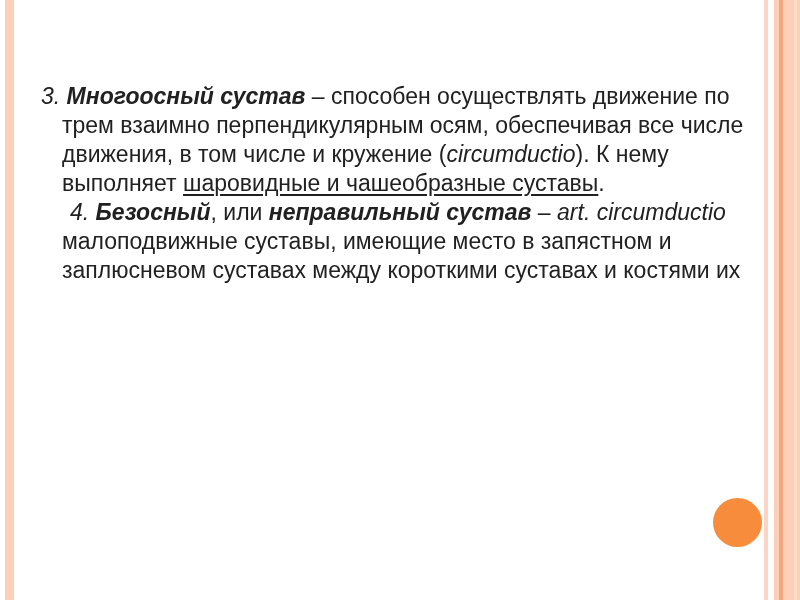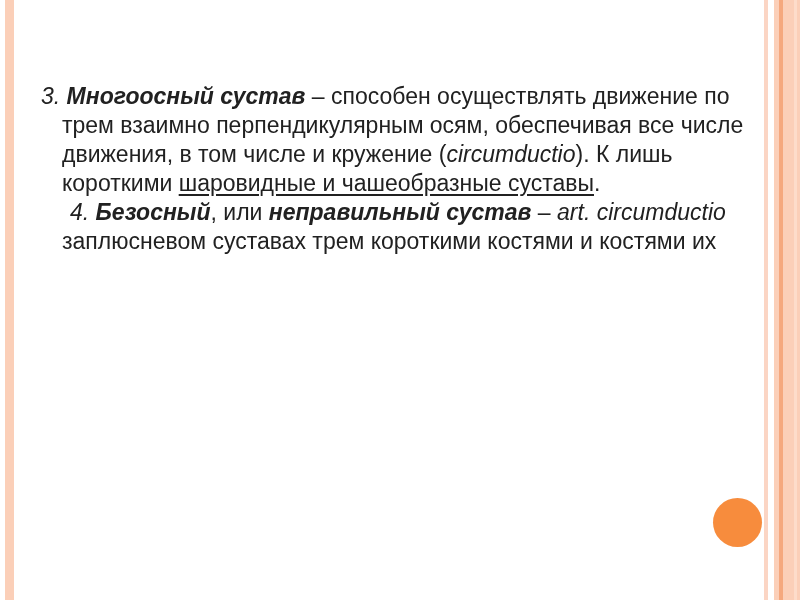--- a/index.html
+++ b/index.html
@@ -81,21 +81,22 @@
   <div class="right-band">
     <div class="dark-stripe"></div>
     <div class="highlight-stripe"></div>
   </div>
   <div class="accent-circle"></div>
 
   <div class="text-block" id="text-block">
       <div class="para" data-indent="hang">
         <div class="line first"><span class="seg i">3. </span><span class="seg bi">Многоосный сустав</span><span class="seg r"> – способен осуществлять движение по</span></div>
         <div class="line"><span class="seg r">трем взаимно перпендикулярным осям, обеспечивая все числе</span></div>
-        <div class="line"><span class="seg r">движения, в том числе и кружение (</span><span class="seg i">circumductio</span><span class="seg r">). К лишь</span></div>
-        <div class="line"><span class="seg r">короткими </span><span class="seg u">шаровидные и чашеобразные суставы</span><span class="seg r">.</span></div>
+        <div class="line"><span class="seg r">движения, в том числе и кружение (</span><span class="seg i">circumductio</span><span class="seg r">). К нему</span></div>
+        <div class="line"><span class="seg r">выполняет </span><span class="seg u">шаровидные и чашеобразные суставы</span><span class="seg r">.</span></div>
       </div>
       <div class="para" data-indent="plus">
         <div class="line first"><span class="seg i">4. </span><span class="seg bi">Безосный</span><span class="seg r">, или </span><span class="seg bi">неправильный сустав</span><span class="seg r"> – </span><span class="seg i">art. circumductio</span></div>
-        <div class="line"><span class="seg r">заплюсневом суставах трем короткими костями и костями их</span></div>
+        <div class="line"><span class="seg r">малоподвижные суставы, имеющие место в запястном и</span></div>
+        <div class="line"><span class="seg r">заплюсневом суставах между короткими суставах и костями их</span></div>
       </div>
     </div>
 </div>
 
 </body></html>

